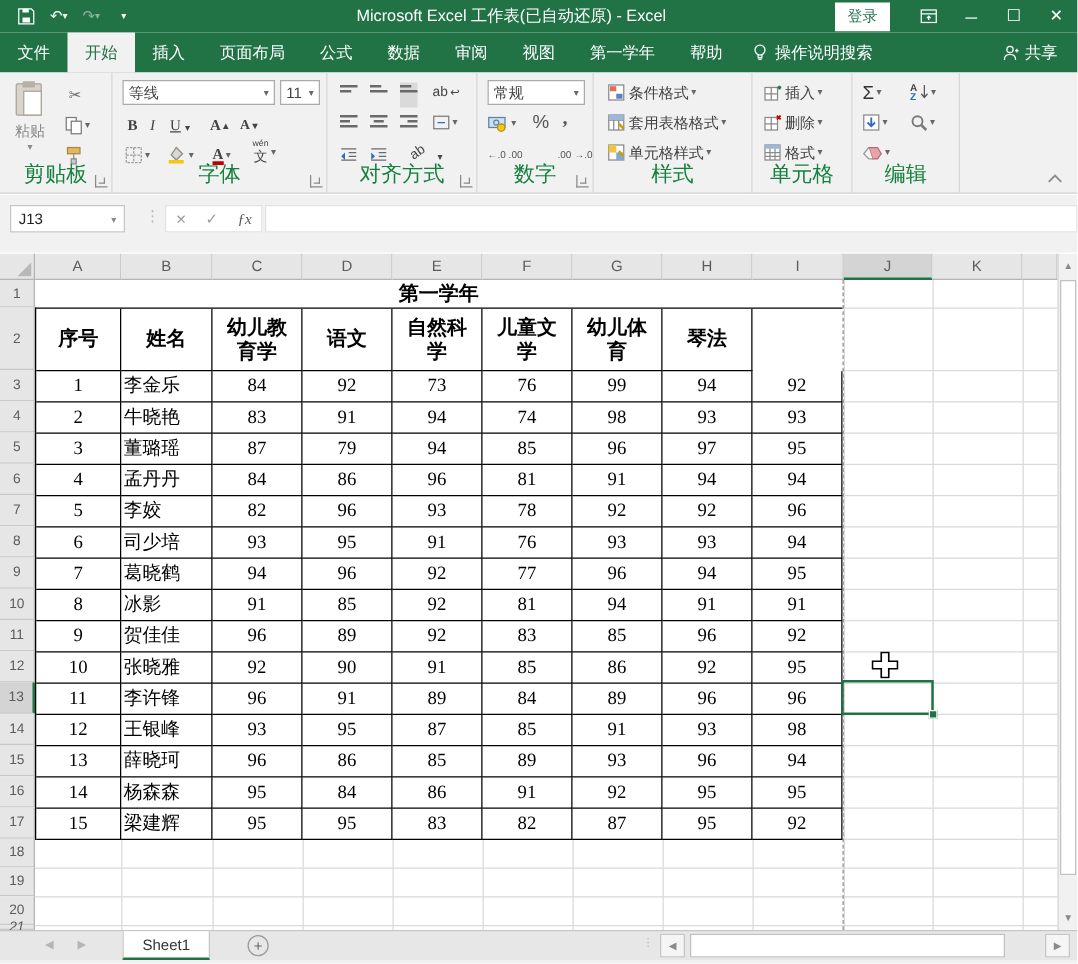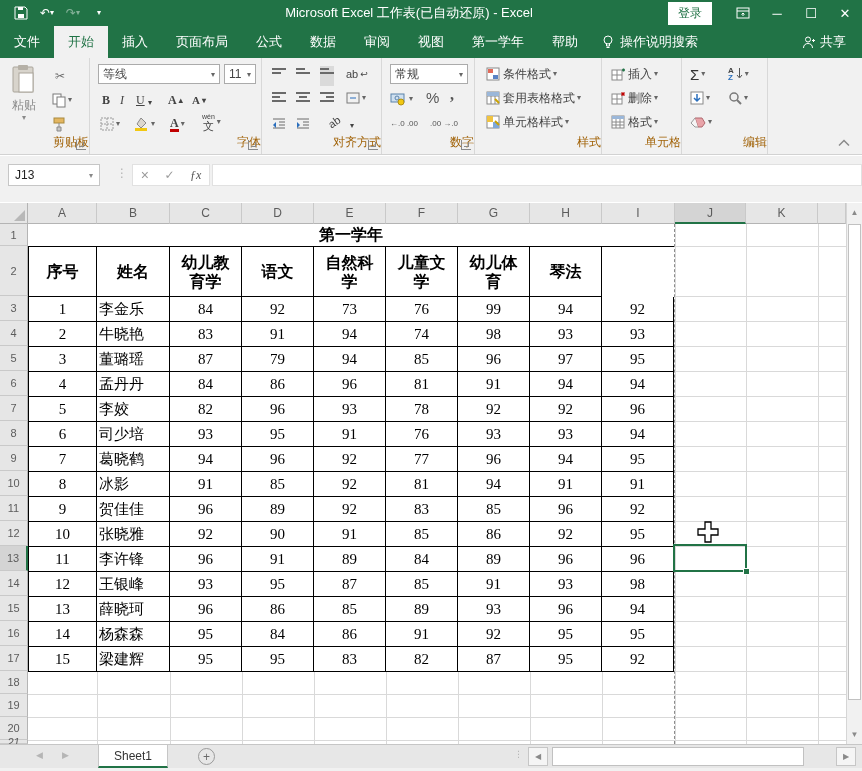--- a/index.html
+++ b/index.html
@@ -21,21 +21,21 @@
   
   .tabrow { left:0; top:26px; width:862px; height:32px; background:#217346; display:flex; align-items:stretch; color:#fff; font-size:13px; }
   .rtab { padding:0 14px; display:flex; align-items:center; cursor:default; }
   .rtab.active { background:#f1f1f1; color:#217346; }
   .tellme { display:flex; align-items:center; gap:6px; padding:0 10px; }
   .share { margin-left:auto; display:flex; align-items:center; gap:5px; padding-right:16px; }
 
   
   .ribbon { left:0; top:58px; width:862px; height:97px; background:#f1f1f1; border-bottom:1px solid #d2d2d2; }
   .rgroup { position:absolute; top:0; height:96px; border-right:1px solid #d8d8d8; }
-  .rlabel { position:absolute; bottom:3px; left:0; right:0; text-align:right; color:#a16207; font-size:12px; }
+  .rlabel { position:absolute; bottom:3px; left:0; right:0; text-align:center; color:#15803d; font-size:17px; }
   .launcher { position:absolute; bottom:4px; right:3px; width:10px; height:10px; border-left:1px solid #8a8a8a; border-bottom:1px solid #8a8a8a; }
   .launcher:after { content:""; position:absolute; right:2px; bottom:2px; width:4px; height:4px; border-right:1px solid #8a8a8a; border-bottom:1px solid #8a8a8a; }
   .combo { position:absolute; background:#fff; border:1px solid #ababab; display:flex; align-items:center; font-size:12px; padding:0 4px; height:20px; }
   .combo .cbcaret { margin-left:auto; color:#666; font-size:8px; }
   .rbtn { position:absolute; display:flex; align-items:center; gap:2px; color:#444; height:20px; }
   .rbtn .caret { color:#666; }
   .ricon { display:inline-flex; width:16px; height:16px; align-items:center; justify-content:center; }
   .bigbtn { position:absolute; width:44px; text-align:center; color:#8a8a8a; }
   .bars i { display:block; height:0; border-top:2px solid #6a6a6a; margin:2px 0; }
   .serifB { font-family:"Liberation Serif",serif; font-weight:bold; }
@@ -296,21 +296,21 @@
       <svg width="17" height="14" viewBox="0 0 17 14">
           <rect x="1" y="2" width="13" height="8" fill="#cfe0f0" stroke="#5b83ab"></rect>
           <circle cx="7" cy="6" r="2" fill="none" stroke="#5b83ab"></circle>
           <circle cx="11" cy="10" r="3" fill="#f2c811" stroke="#b08f14"></circle>
         </svg>
         <span class="caret">▾</span>
     </span>
     <span class="rbtn" style="left:44px;top:29px;font-size:15px;color:#555;">%</span>
     <span class="rbtn serifB" style="left:68px;top:27px;font-size:16px;color:#555;">,</span>
     <span class="rbtn" style="left:8px;top:56px;font-size:8px;color:#555;white-space:pre-line;line-height:8px;">←.0 .00</span>
-    <span class="rbtn" style="left:48px;top:56px;font-size:8px;color:#555;white-space:pre-line;line-height:8px;">.00 →.0</span>
+    <span class="rbtn" style="left:64px;top:56px;font-size:8px;color:#555;white-space:pre-line;line-height:8px;">.00 →.0</span>
     <div class="rlabel">数字</div>
     <div class="launcher"></div>
   </div>
 
   <div class="rgroup" style="left:475px;width:127px;">
     <span class="rbtn" style="left:10px;top:6px;">
       <span class="ricon">
           <svg width="15" height="14" viewBox="0 0 15 14">
             <rect x="1" y="1" width="12" height="12" fill="#fff" stroke="#8a8a8a"></rect>
             <rect x="2" y="2" width="5" height="4" fill="#e26b5a"></rect>

